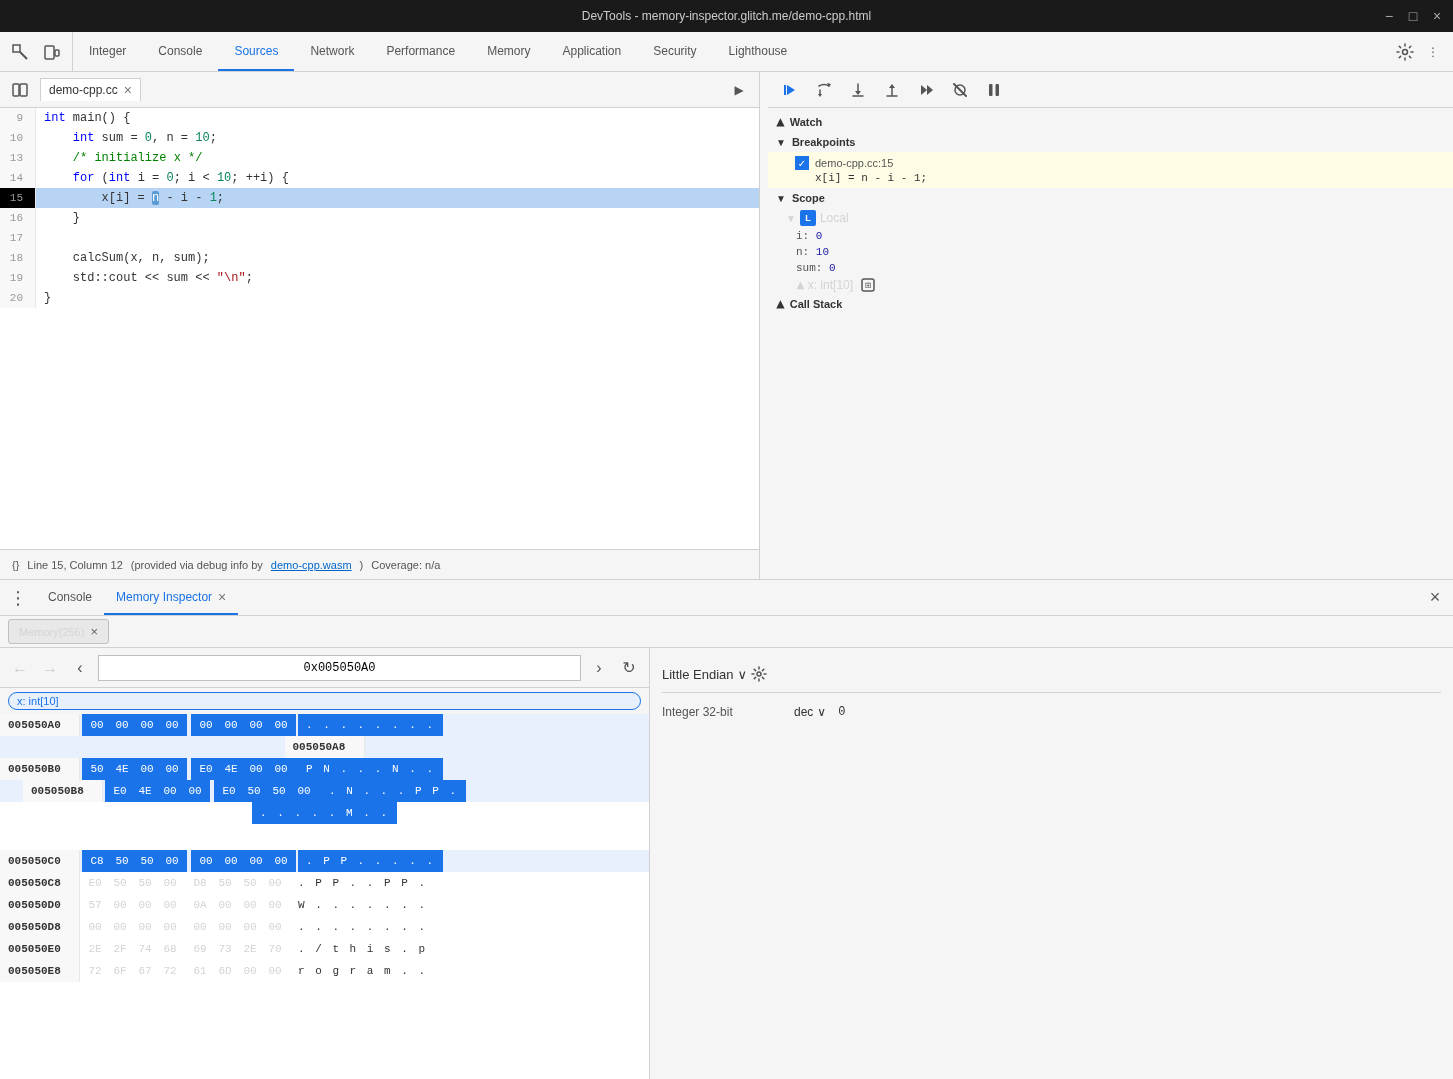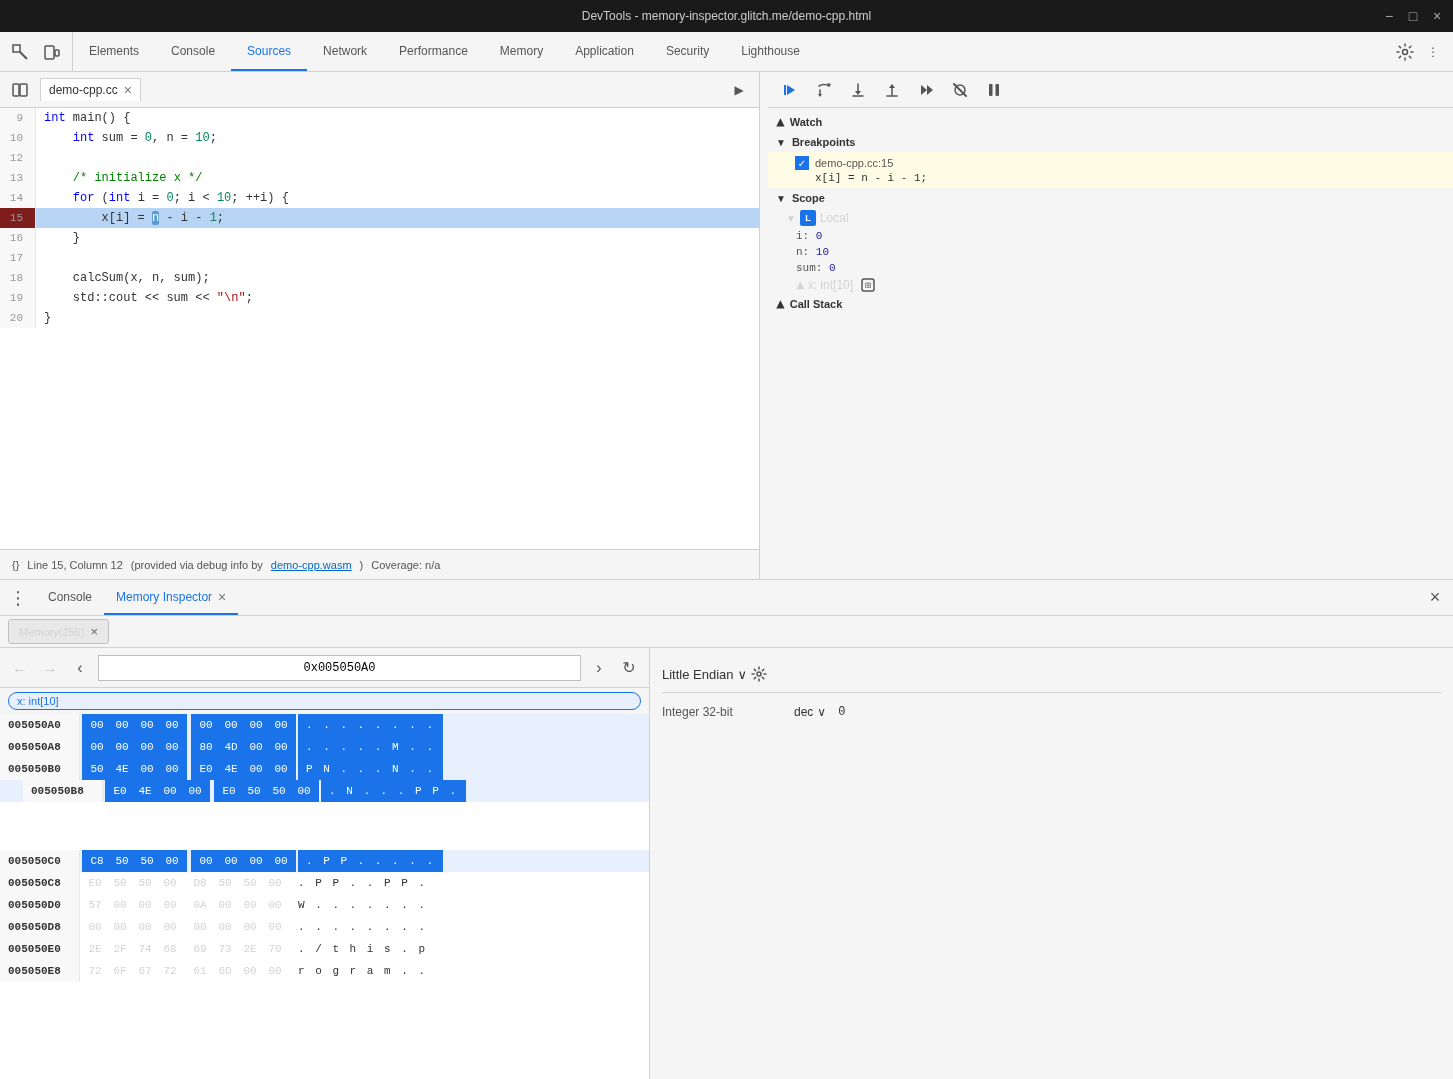--- a/index.html
+++ b/index.html
@@ -171,21 +171,21 @@
       text-align: right;
       padding-right: 12px;
       padding-left: 4px;
       user-select: none;
       font-size: 11px;
       background: #f8f8f8;
       border-right: 1px solid #e8e8e8;
       margin-right: 8px;
     }
     .code-line.highlighted .line-num {
-      background: #7f1d1d;
+      background: #000000;
     }
     .code-content { white-space: pre; }
     .kw { color: #0000ff; }
     .cm { color: #008000; }
     .str { color: #a31515; }
     .num { color: #098658; }
     .hl-word { background: #5b9bd5; color: #fff; border-radius: 2px; }
 
     
     .status-bar {
@@ -586,21 +586,21 @@
           </svg>
       </div>
       <div class="nav-icon-btn">
         <svg width="18" height="18" viewBox="0 0 18 18" fill="none">
             <rect x="2" y="3" width="9" height="13" rx="1" stroke="#555" stroke-width="1.5" fill="none"></rect>
             <rect x="12" y="7" width="4" height="6" rx="1" stroke="#555" stroke-width="1.5" fill="none"></rect>
           </svg>
       </div>
     </div>
     <div class="nav-tabs">
-      <div class="nav-tab">Elements</div>
+      <div class="nav-tab">Integer</div>
       <div class="nav-tab">Console</div>
       <div class="nav-tab active">Sources</div>
       <div class="nav-tab">Network</div>
       <div class="nav-tab">Performance</div>
       <div class="nav-tab">Memory</div>
       <div class="nav-tab">Application</div>
       <div class="nav-tab">Security</div>
       <div class="nav-tab">Lighthouse</div>
     </div>
     <div class="nav-right">
@@ -637,24 +637,20 @@
       <div class="code-area">
         <div class="code-line">
           <span class="line-num">9</span>
           <span class="code-content"><span class="kw">int</span> main() {</span>
         </div>
         <div class="code-line">
           <span class="line-num">10</span>
           <span class="code-content">    <span class="kw">int</span> sum = <span class="num">0</span>, n = <span class="num">10</span>;</span>
         </div>
         <div class="code-line">
-          <span class="line-num">12</span>
-          <span class="code-content"></span>
-        </div>
-        <div class="code-line">
           <span class="line-num">13</span>
           <span class="code-content">    <span class="cm">/* initialize x */</span></span>
         </div>
         <div class="code-line">
           <span class="line-num">14</span>
           <span class="code-content">    <span class="kw">for</span> (<span class="kw">int</span> i = <span class="num">0</span>; i &lt; <span class="num">10</span>; ++i) {</span>
         </div>
         <div class="code-line highlighted">
           <span class="line-num">15</span>
           <span class="code-content">        x[i] = <span class="hl-word">n</span> - i - <span class="num">1</span>;</span>
@@ -848,21 +844,21 @@
               </div>
               <div class="hex-group" style="background:#1a73e8; padding:0 4px; margin:0 2px;">
                 <span class="hex-byte" style="color:white">00</span>
                 <span class="hex-byte" style="color:white">00</span>
                 <span class="hex-byte" style="color:white">00</span>
                 <span class="hex-byte" style="color:white">00</span>
               </div>
               <span class="ascii-section" style="background:#1a73e8; color:white;">. . . . . . . .</span>
             </div>
 
-            <div class="hex-row" style="background:#e8f0fe;">
+            <div class="hex-row" style="background:#e8f0fe;flex-direction:column;">
               <span class="hex-addr">005050A8</span>
               <div class="hex-group" style="background:#1a73e8; padding:0 4px; margin:0 2px;">
                 <span class="hex-byte" style="color:white">00</span>
                 <span class="hex-byte" style="color:white">00</span>
                 <span class="hex-byte" style="color:white">00</span>
                 <span class="hex-byte" style="color:white">00</span>
               </div>
               <div class="hex-group" style="background:#1a73e8; padding:0 4px; margin:0 2px;">
                 <span class="hex-byte" style="color:white">80</span>
                 <span class="hex-byte" style="color:white">4D</span>

